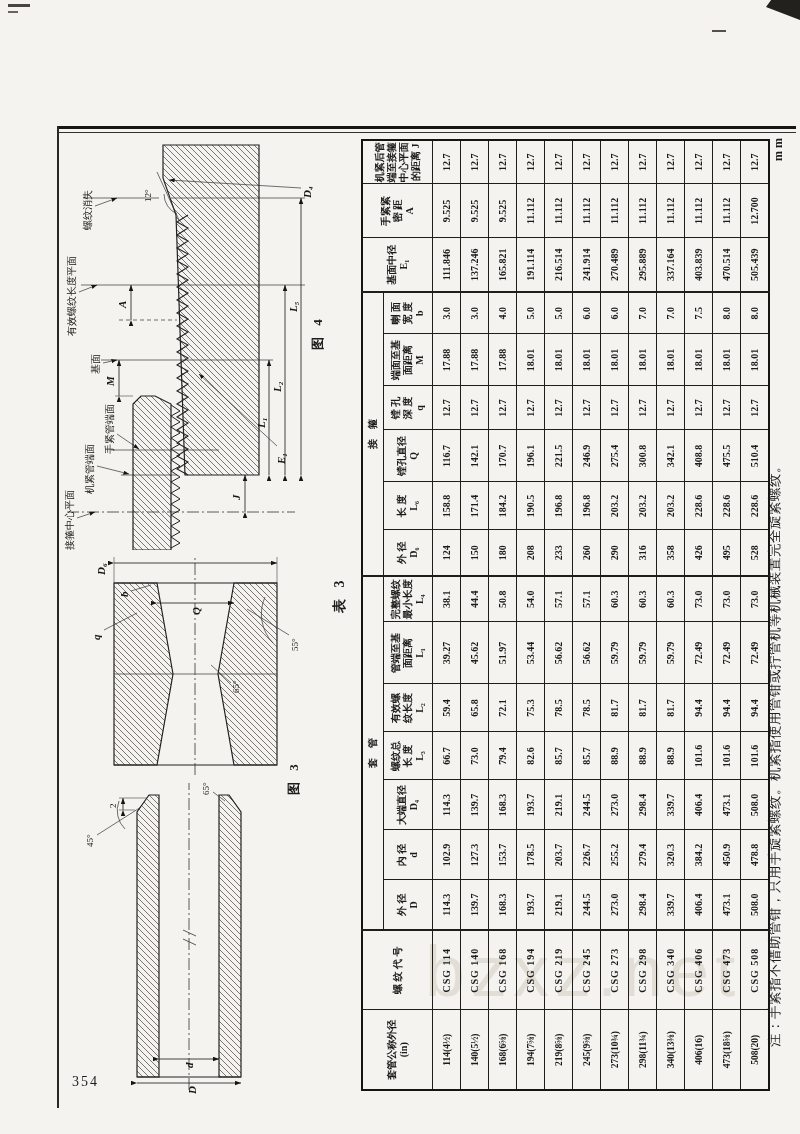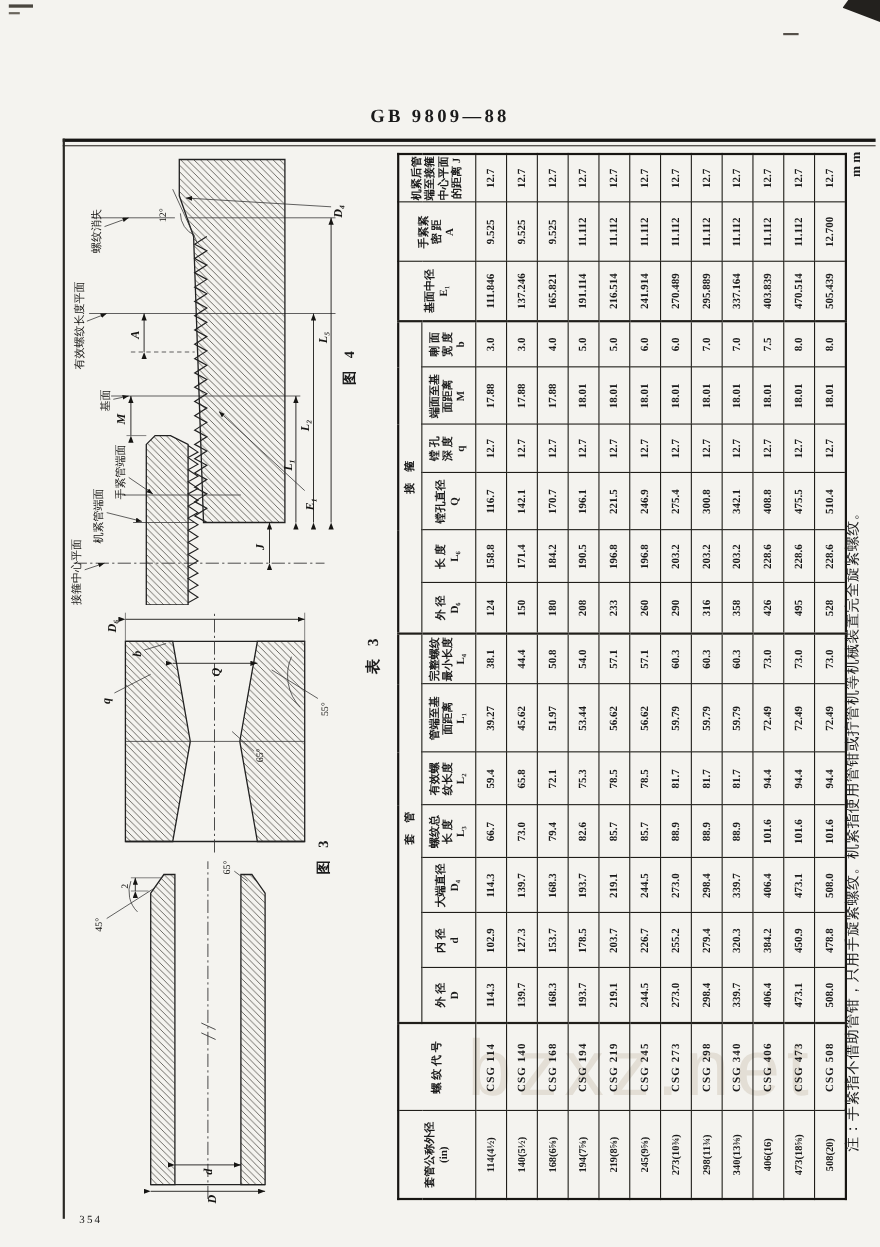--- a/index.html
+++ b/index.html
@@ -12,21 +12,21 @@
   .tl-mark2{position:absolute;left:8px;top:11px;width:10px;height:2px;background:#6a655c;}
   .tick{position:absolute;left:712px;top:30px;width:14px;height:2px;background:#55504a;}
   .watermark{position:absolute;left:425px;top:930px;width:370px;font-family:"Liberation Sans",sans-serif;
              font-size:72px;font-weight:normal;color:rgba(158,138,108,0.20);letter-spacing:6px;}
   
   .std-code{position:absolute;left:0;top:96px;width:800px;text-align:center;
             font-size:17px;font-weight:bold;letter-spacing:3px;}
   .rule-top1{position:absolute;left:57px;top:126px;width:739px;height:3px;background:#17161 4;background:#171614;}
   .rule-top2{position:absolute;left:57px;top:132px;width:739px;height:1px;background:#33302b;}
   .rule-left{position:absolute;left:57px;top:126px;width:2px;height:982px;background:#2a2824;}
-  .page-num{position:absolute;left:72px;top:1104px;font-size:10px;letter-spacing:2px;}
+  .page-num{position:absolute;left:72px;top:1074px;font-size:14px;letter-spacing:2px;}
   
   .rot{position:absolute;left:59px;top:135px;width:960px;height:736px;
        transform-origin:0 0;transform:rotate(-90deg) translateX(-960px);}
   .fig3{position:absolute;left:0;top:0;}
   .fig4{position:absolute;left:545px;top:0;}
   .figcap{position:absolute;font-size:13px;font-weight:bold;letter-spacing:4px;}
   .cap3{left:300px;top:226px;}
   .cap4{left:745px;top:250px;}
   .tbl-title{position:absolute;left:482px;top:272px;font-size:14px;font-weight:bold;letter-spacing:4px;}
   .unit{position:absolute;left:934px;top:712px;font-size:12px;font-weight:bold;letter-spacing:3px;}
@@ -51,21 +51,20 @@
 </head>
 <body>
 
 <div class="page">
 
   <div class="corner-blot"></div>
   <div class="tl-mark"></div>
   <div class="tl-mark2"></div>
   <div class="tick"></div>
 
-  <div class="std-code">GB 9809—88</div>
   <div class="rule-top1"></div>
   <div class="rule-top2"></div>
   <div class="rule-left"></div>
 
   <div class="watermark">bzxz.net</div>
 
   <div class="rot">
 
     <svg class="fig3" width="545" height="300">
       <defs>

